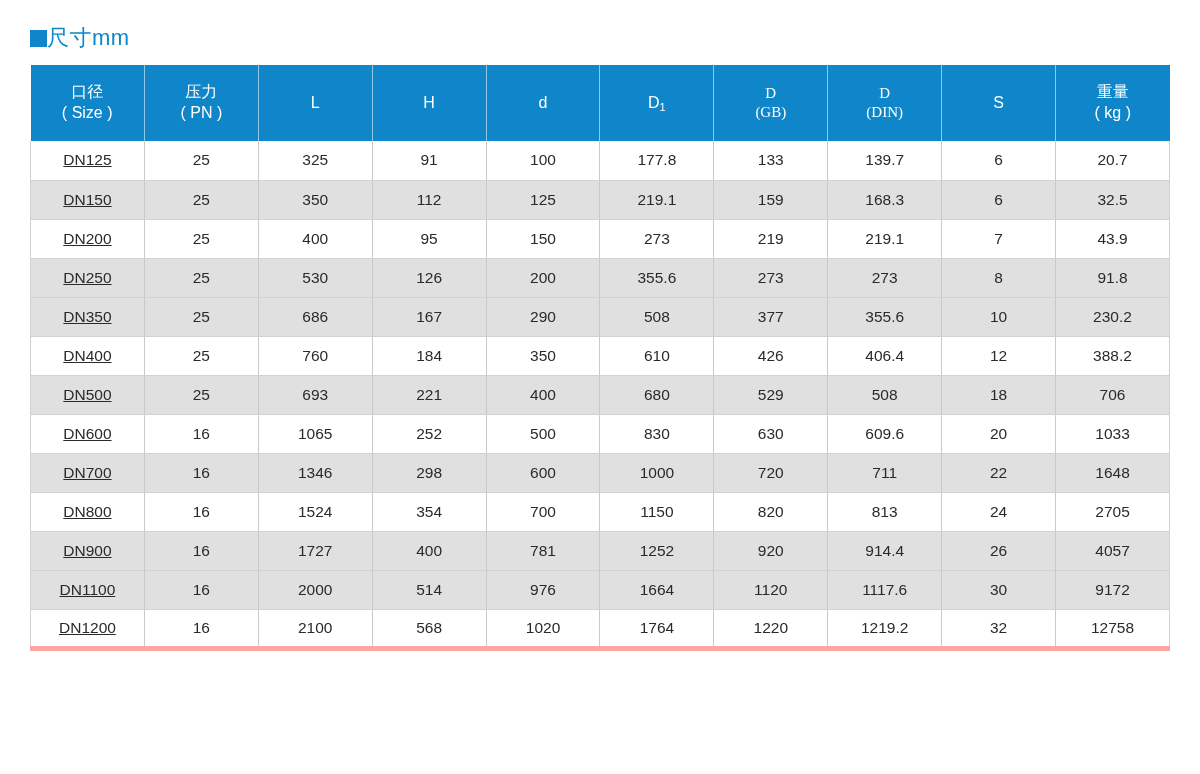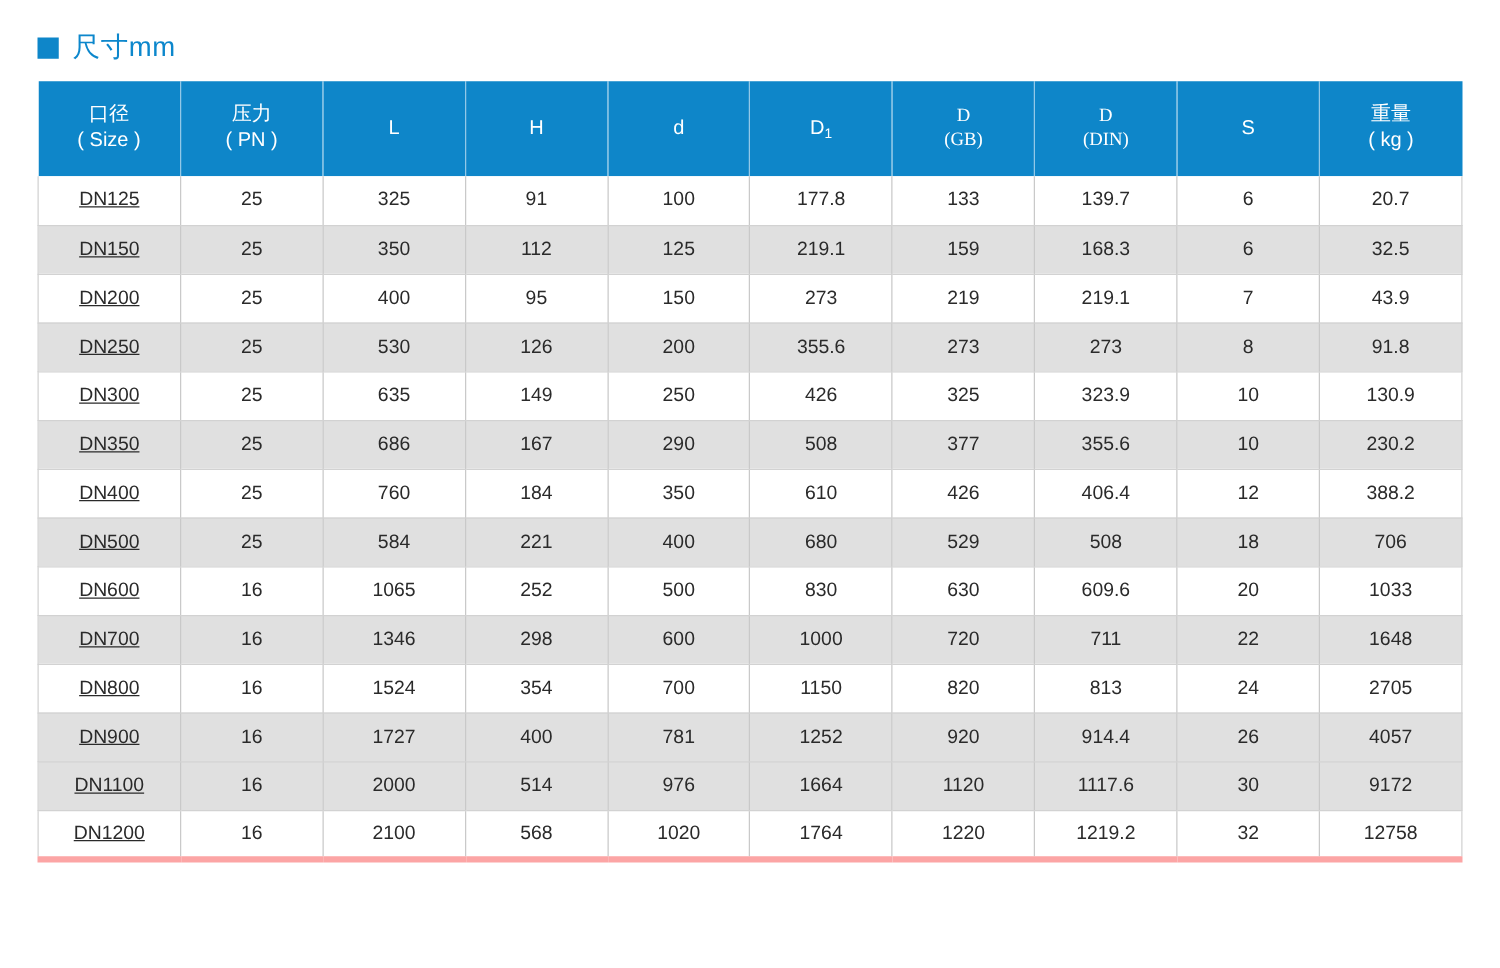--- a/index.html
+++ b/index.html
@@ -13,21 +13,20 @@
     overflow: hidden;
   }
   .page {
     width: 1200px;
     height: 774px;
     padding: 26px 30px 0 30px;
   }
   .title-row {
     display: flex;
     align-items: center;
-    gap: 11px;
     height: 24px;
     margin-bottom: 15px;
   }
   .title-square {
     width: 17px;
     height: 17px;
     background: #0e86c9;
     flex: 0 0 auto;
   }
   .page-title {
@@ -172,32 +171,20 @@
           <td>25</td>
           <td>530</td>
           <td>126</td>
           <td>200</td>
           <td>355.6</td>
           <td>273</td>
           <td>273</td>
           <td>8</td>
           <td>91.8</td>
         </tr>
-        <tr>
-          <td>DN300</td>
-          <td>25</td>
-          <td>635</td>
-          <td>149</td>
-          <td>250</td>
-          <td>426</td>
-          <td>325</td>
-          <td>323.9</td>
-          <td>10</td>
-          <td>130.9</td>
-        </tr>
         <tr class="alt">
           <td>DN350</td>
           <td>25</td>
           <td>686</td>
           <td>167</td>
           <td>290</td>
           <td>508</td>
           <td>377</td>
           <td>355.6</td>
           <td>10</td>
@@ -211,21 +198,21 @@
           <td>350</td>
           <td>610</td>
           <td>426</td>
           <td>406.4</td>
           <td>12</td>
           <td>388.2</td>
         </tr>
         <tr class="alt">
           <td>DN500</td>
           <td>25</td>
-          <td>584</td>
+          <td>693</td>
           <td>221</td>
           <td>400</td>
           <td>680</td>
           <td>529</td>
           <td>508</td>
           <td>18</td>
           <td>706</td>
         </tr>
         <tr>
           <td>DN600</td>

